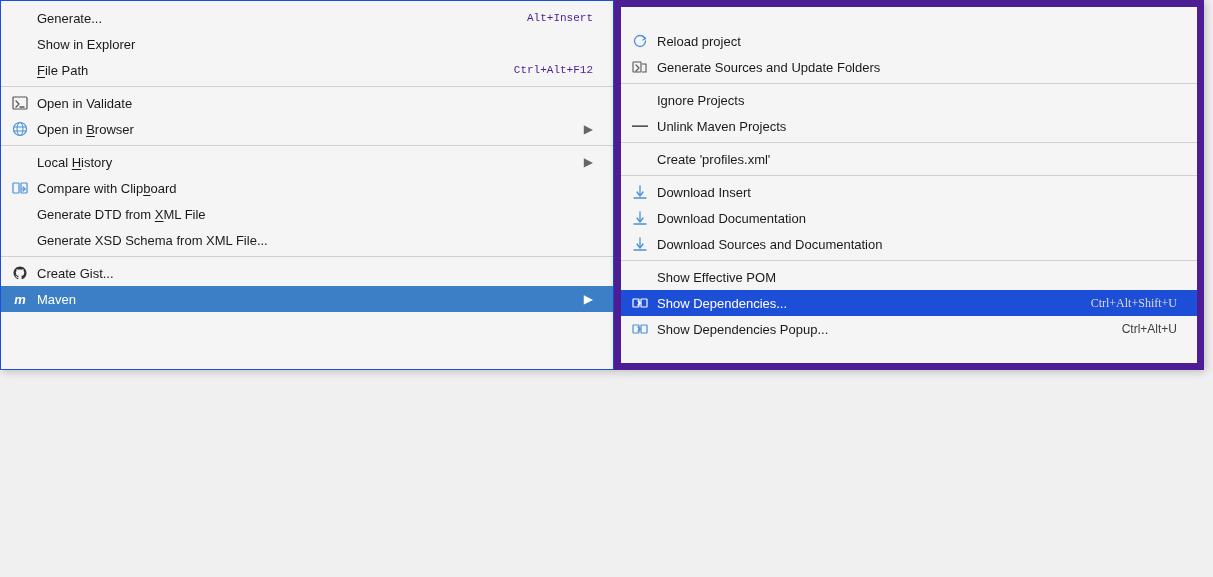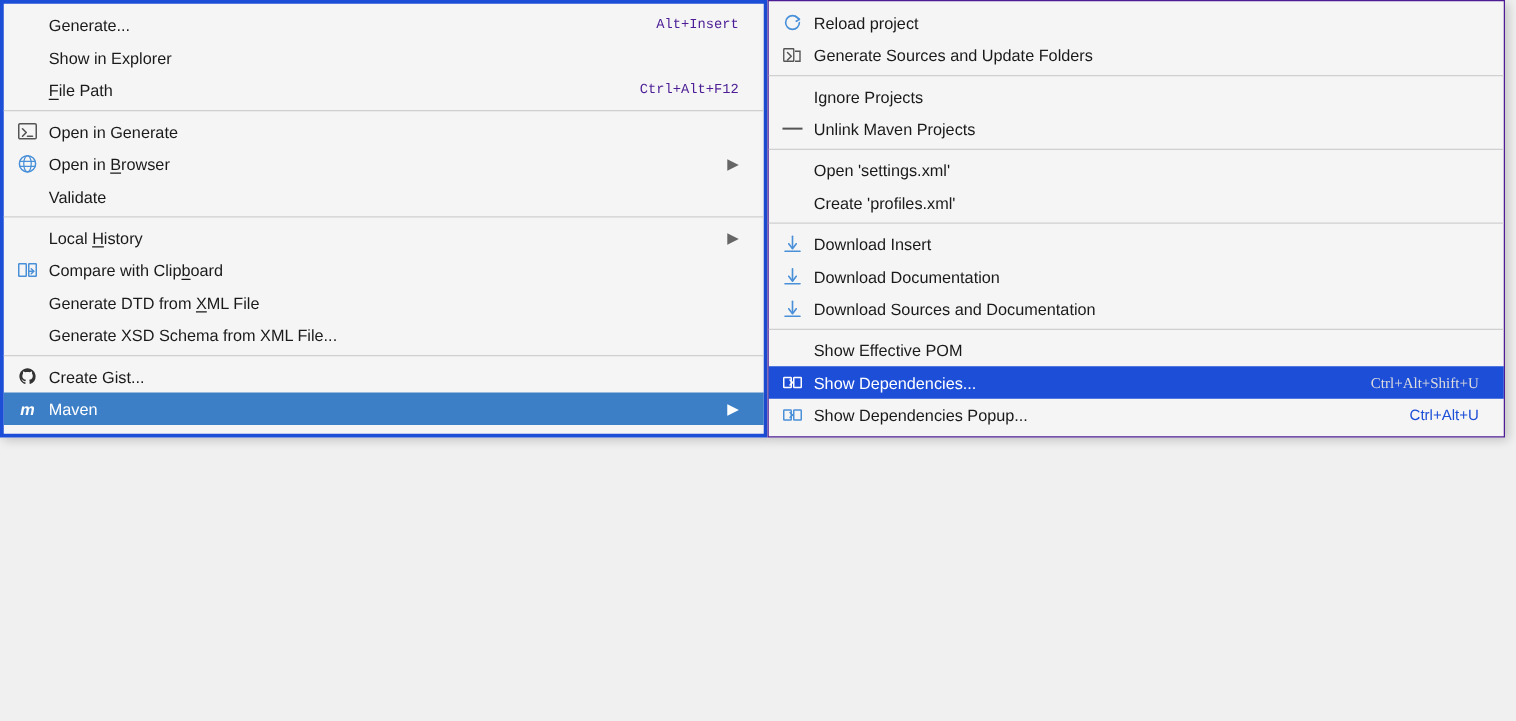--- a/index.html
+++ b/index.html
@@ -15,32 +15,32 @@
 
     .menu-container {
       display: flex;
       position: absolute;
       top: 0;
       left: 0;
     }
 
     .menu-panel {
       background: #f5f5f5;
-      border: 3px solid #1d4ed8;
+      border: 1px solid #1d4ed8;
       box-shadow: 2px 2px 8px rgba(0,0,0,0.2);
       min-width: 614px;
       padding: 4px 0;
     }
 
     .menu-panel-right {
       background: #f5f5f5;
-      border: 1px solid #4c1d95;
+      border: 7px solid #4c1d95;
       box-shadow: 2px 2px 8px rgba(0,0,0,0.2);
       min-width: 590px;
-      padding: 4px 0;
+      padding: 21px 0;
     }
 
     .menu-item {
       display: flex;
       align-items: center;
       padding: 5px 20px 5px 36px;
       cursor: pointer;
       color: #1a1a1a;
       white-space: nowrap;
       position: relative;
@@ -131,21 +131,21 @@
       color: #555;
     }
 
     .menu-item-right.highlighted .item-icon {
       color: white;
     }
 
     .menu-item-right .shortcut {
       margin-left: auto;
       padding-left: 40px;
-      color: #1d4ed8;
+      color: #404040;
       font-size: 12px;
     }
 
     .menu-item-right.highlighted .shortcut {
       color: #ddd;
     }
   </style>
 </head>
 <body>
 
@@ -170,39 +170,36 @@
     <div class="menu-separator"></div>
 
     <div class="menu-item has-icon">
       <span class="item-icon">
         <svg width="16" height="16" viewBox="0 0 16 16" fill="none">
           <rect x="1" y="2" width="14" height="12" rx="1" stroke="#555" stroke-width="1.2" fill="none"></rect>
           <polyline points="4,6 7,9 4,12" stroke="#555" stroke-width="1.3" fill="none" stroke-linecap="round" stroke-linejoin="round"></polyline>
           <line x1="8" y1="12" x2="12" y2="12" stroke="#555" stroke-width="1.3" stroke-linecap="round"></line>
         </svg>
       </span>
-      <span>Open in Generate</span>
+      <span>Open in Validate</span>
     </div>
 
     <div class="menu-item has-icon">
       <span class="item-icon">
         <svg width="16" height="16" viewBox="0 0 16 16" fill="none">
           <circle cx="8" cy="8" r="6.5" stroke="#4a90d9" stroke-width="1.2"></circle>
           <ellipse cx="8" cy="8" rx="3" ry="6.5" stroke="#4a90d9" stroke-width="1"></ellipse>
           <line x1="1.5" y1="6" x2="14.5" y2="6" stroke="#4a90d9" stroke-width="1"></line>
           <line x1="1.5" y1="10" x2="14.5" y2="10" stroke="#4a90d9" stroke-width="1"></line>
         </svg>
       </span>
       <span>Open in <span class="underline">B</span>rowser</span>
       <span class="arrow">▶</span>
     </div>
 
-    <div class="menu-item">
-      <span>Validate</span>
-    </div>
 
     <div class="menu-separator"></div>
 
     <div class="menu-item">
       <span>Local <span class="underline">H</span>istory</span>
       <span class="arrow">▶</span>
     </div>
 
     <div class="menu-item has-icon">
       <span class="item-icon">
@@ -272,23 +269,20 @@
       <span>Ignore Projects</span>
     </div>
 
     <div class="menu-item-right">
       <span class="item-icon" style="font-size:16px; color:#555; font-weight:bold;">—</span>
       <span>Unlink Maven Projects</span>
     </div>
 
     <div class="menu-separator"></div>
 
-    <div class="menu-item-right">
-      <span>Open 'settings.xml'</span>
-    </div>
 
     <div class="menu-item-right">
       <span>Create 'profiles.xml'</span>
     </div>
 
     <div class="menu-separator"></div>
 
     <div class="menu-item-right has-icon">
       <span class="item-icon">
         <svg width="16" height="16" viewBox="0 0 16 16" fill="none">

